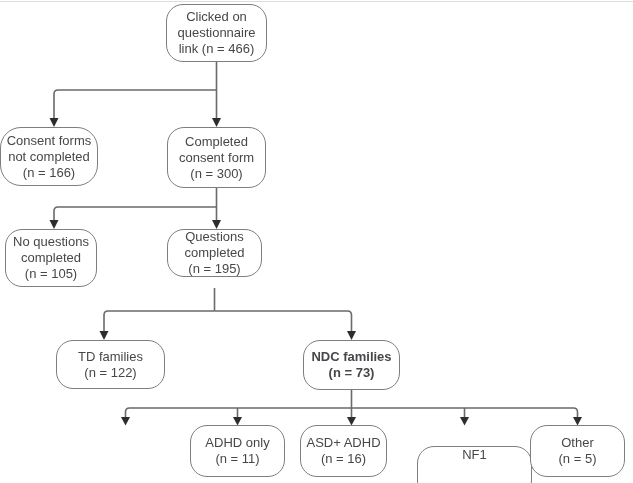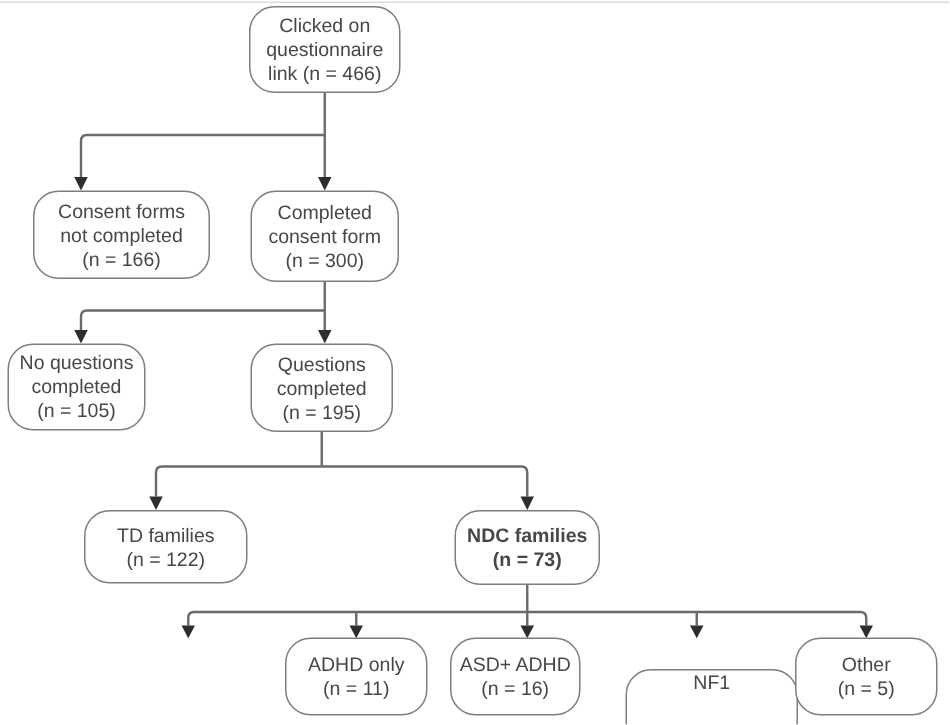--- a/index.html
+++ b/index.html
@@ -100,37 +100,37 @@
       <polygon class="arrowhead" points="573,417 582,417 577.5,425.5"></polygon>
     </g>
   </svg>
 
   <div class="node" style="left:166px;top:4px;width:101px;height:58px;">
     <span>Clicked on</span>
     <span>questionnaire</span>
     <span>link (n = 466)</span>
   </div>
 
-  <div class="node" style="left:22px;top:127px;width:118px;height:59px;">
+  <div class="node" style="left:0;top:127px;width:98px;height:59px;border-radius:21px;">
     <span>Consent forms</span>
     <span>not completed</span>
     <span>(n = 166)</span>
   </div>
   <div class="node" style="left:167px;top:127px;width:99px;height:61px;">
     <span>Completed</span>
     <span>consent form</span>
     <span>(n = 300)</span>
   </div>
 
   <div class="node" style="left:5px;top:229px;width:92px;height:58px;">
     <span>No questions</span>
     <span>completed</span>
     <span>(n = 105)</span>
   </div>
-  <div class="node" style="left:167px;top:229px;width:95px;height:59px;">
+  <div class="node" style="left:167px;top:229px;width:95px;height:48px;">
     <span>Questions</span>
     <span>completed</span>
     <span>(n = 195)</span>
   </div>
 
   <div class="node" style="left:56px;top:340px;width:109px;height:49px;">
     <span>TD families</span>
     <span>(n = 122)</span>
   </div>
   <div class="node" style="left:303px;top:340px;width:97px;height:50px;font-weight:bold;">

